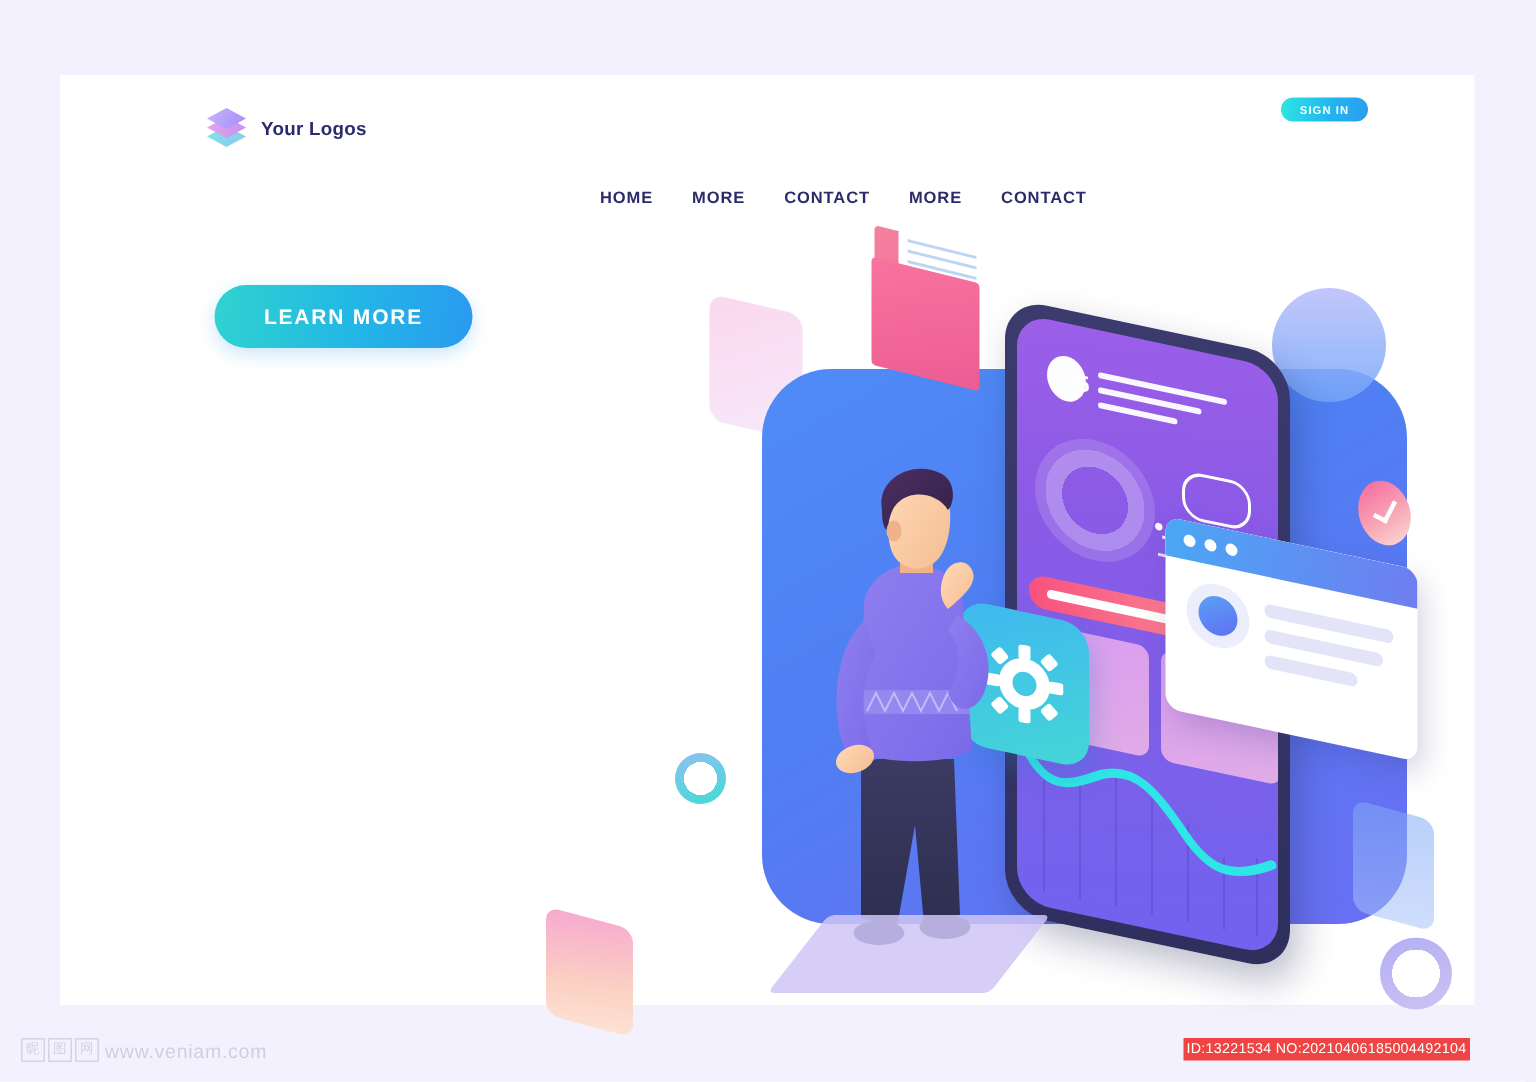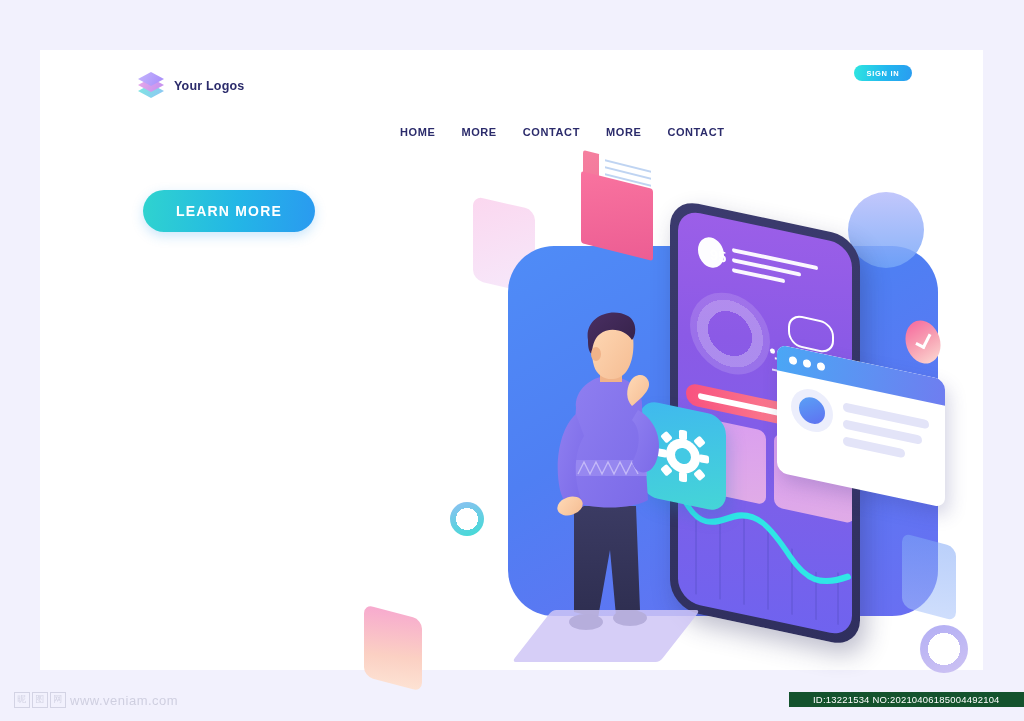--- a/index.html
+++ b/index.html
@@ -558,22 +558,22 @@
     border: 1px solid #d3d3e4;
     color: #d3d3e4;
     font-size: 9px;
     line-height: 13px;
     text-align: center;
   }
   .id-badge {
     position: absolute;
     left: 789px;
     top: 692px;
-    padding: 2px 24px;
-    background: #14532d;
+    padding: 2px 2px;
+    background: #ef4444;
     color: #ffffff;
     font-size: 9.5px;
     letter-spacing: .2px;
   }
 </style>
 </head>
 <body>
 
 <div class="hero-card">
 

